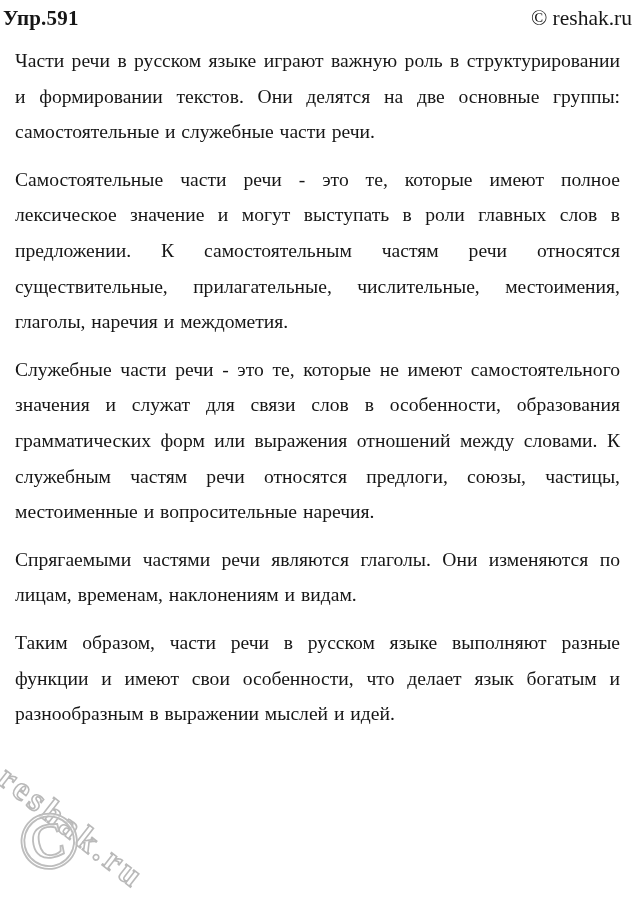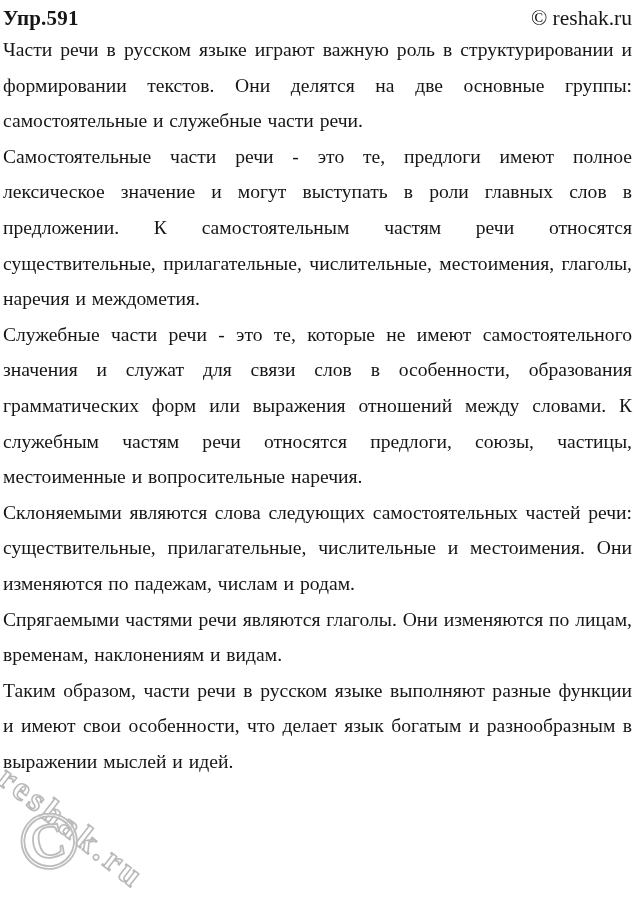--- a/index.html
+++ b/index.html
@@ -29,21 +29,21 @@
     font-weight: bold;
     font-size: 21px;
     letter-spacing: 0.2px;
   }
   .copyright-label {
     font-size: 21.5px;
     font-weight: normal;
     text-align: center;
   }
   .doc-body p {
-    margin: 0;
+    margin: 12px;
     font-size: 19.6px;
     line-height: 35.6px;
     text-align: justify;
     text-align-last: left;
     word-spacing: 1px;
   }
   
   .watermark-text {
     position: absolute;
     left: 14px;
@@ -77,23 +77,22 @@
 
 <div class="page">
 
   <div class="doc-header">
     <span class="exercise-label">Упр.591</span>
     <span class="copyright-label">© reshak.ru</span>
   </div>
 
   <div class="doc-body">
     <p>Части речи в русском языке играют важную роль в структурировании и формировании текстов. Они делятся на две основные группы: самостоятельные и служебные части речи.</p>
-    <p>Самостоятельные части речи - это те, предлоги имеют полное лексическое значение и могут выступать в роли главных слов в предложении. К самостоятельным частям речи относятся существительные, прилагательные, числительные, местоимения, глаголы, наречия и междометия.</p>
+    <p>Самостоятельные части речи - это те, которые имеют полное лексическое значение и могут выступать в роли главных слов в предложении. К самостоятельным частям речи относятся существительные, прилагательные, числительные, местоимения, глаголы, наречия и междометия.</p>
     <p>Служебные части речи - это те, которые не имеют самостоятельного значения и служат для связи слов в особенности, образования грамматических форм или выражения отношений между словами. К служебным частям речи относятся предлоги, союзы, частицы, местоименные и вопросительные наречия.</p>
-    <p>Склоняемыми являются слова следующих самостоятельных частей речи: существительные, прилагательные, числительные и местоимения. Они изменяются по падежам, числам и родам.</p>
     <p>Спрягаемыми частями речи являются глаголы. Они изменяются по лицам, временам, наклонениям и видам.</p>
     <p>Таким образом, части речи в русском языке выполняют разные функции и имеют свои особенности, что делает язык богатым и разнообразным в выражении мыслей и идей.</p>
   </div>
 
   <div class="watermark-text">reshak.ru</div>
   <div class="watermark-copyright">©</div>
 
 </div>
 
 </body></html>

